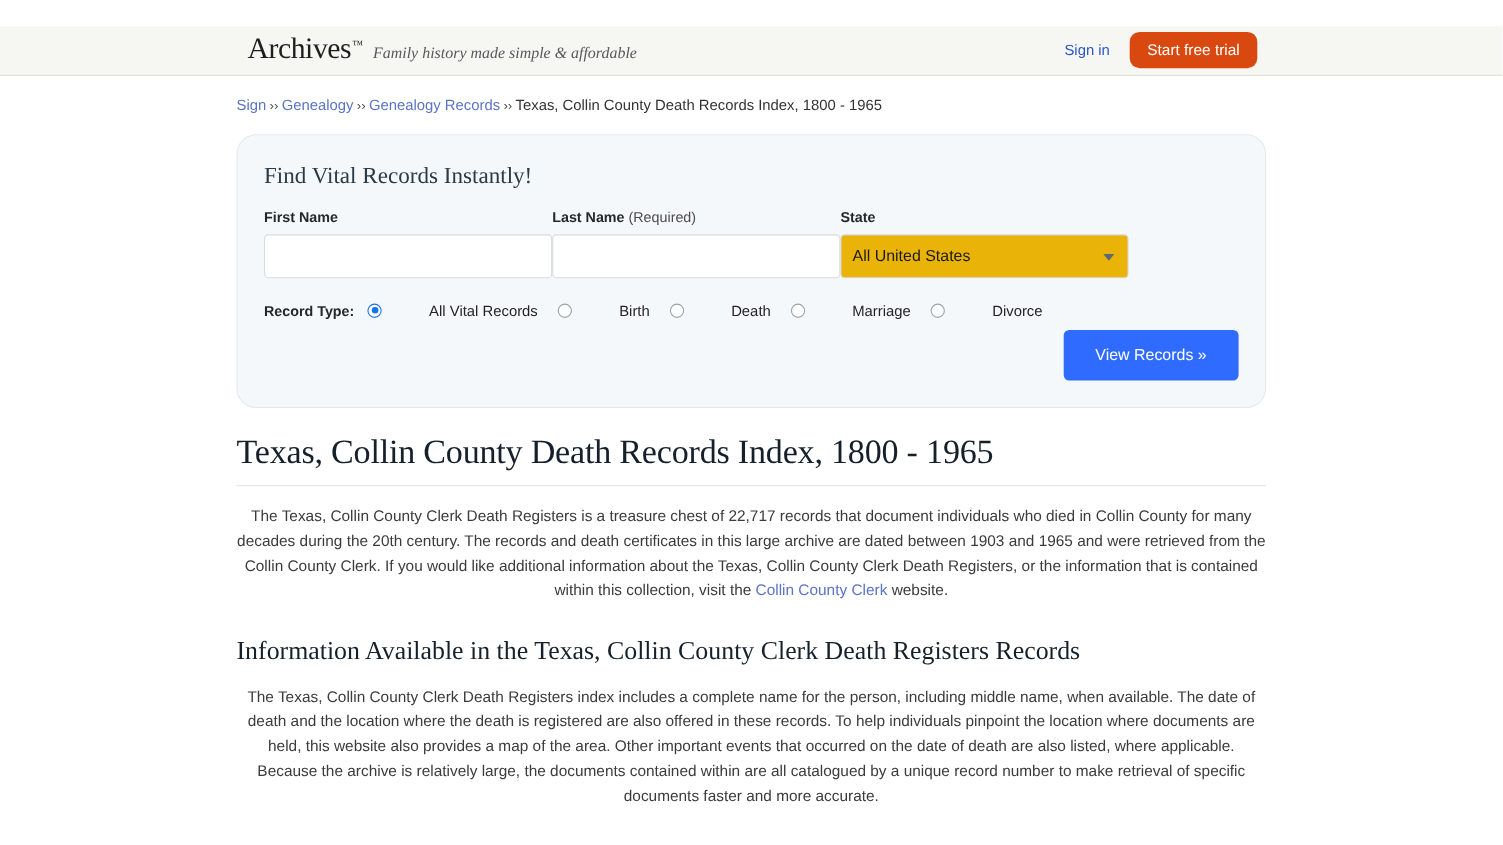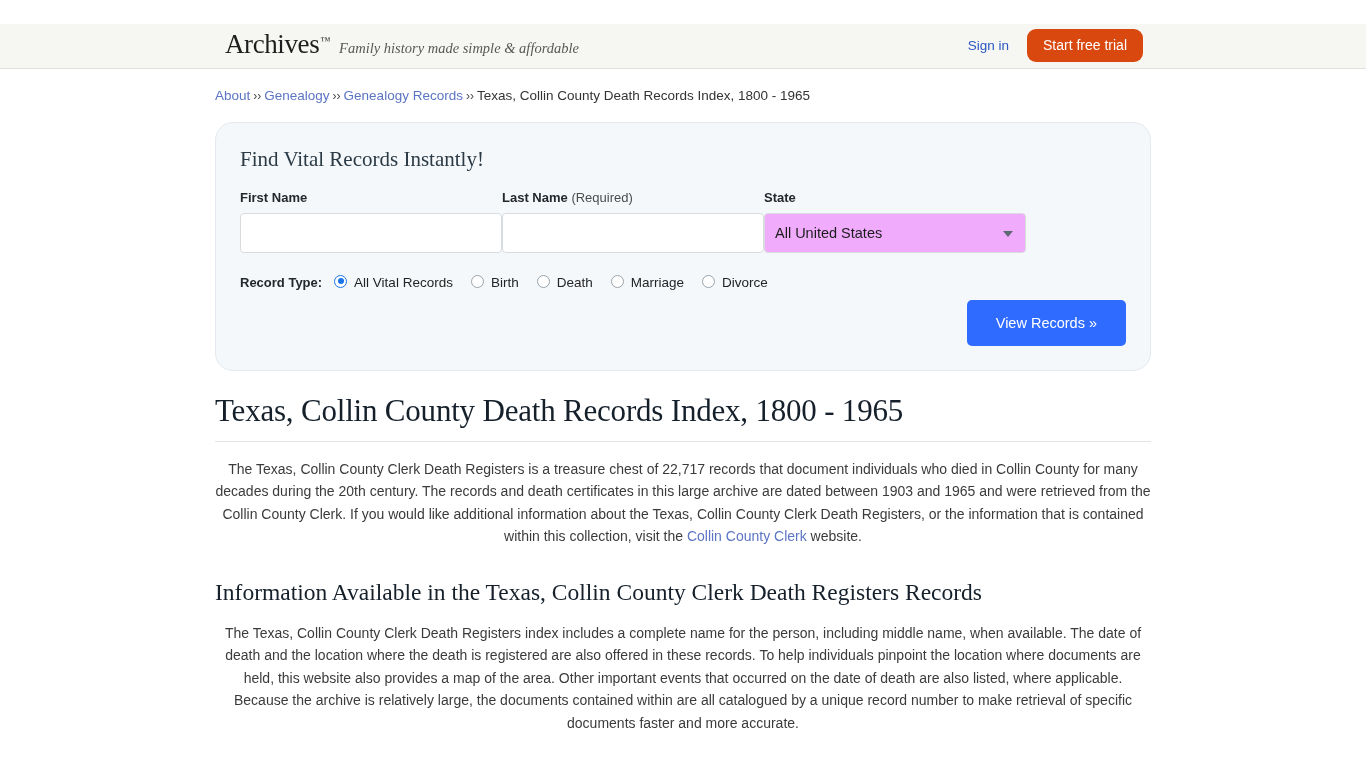--- a/index.html
+++ b/index.html
@@ -159,21 +159,21 @@
   .select-wrap {
     position: relative;
     width: 100%;
     height: 40px;
   }
   .select-box {
     width: 100%;
     height: 40px;
     border: 1px solid #d8dcdf;
     border-radius: 4px;
-    background: #f0abfc;
+    background: #eab308;
     display: flex;
     align-items: center;
     padding: 0 10px;
     font-size: 14.5px;
     color: #1c1c1c;
     cursor: pointer;
   }
   .caret {
     position: absolute;
     right: 13px;
@@ -191,23 +191,24 @@
     margin-top: 22px;
   }
   .record-type-label {
     font-size: 13px;
     font-weight: bold;
     color: #23282d;
     margin-right: 12px;
   }
   .radio-opt {
     display: flex;
-    align-items: flex-start;
+    align-items: center;
     margin-right: 18px;
     cursor: pointer;
+    gap: 36px;
   }
   .radio-dot {
     width: 13px; height: 13px;
     border-radius: 50%;
     border: 1px solid #9aa3ab;
     background: #fff;
     margin-right: 7px;
     position: relative;
     flex: none;
   }
@@ -300,21 +301,21 @@
     <div class="header-actions">
       <a class="signin-link">Sign in</a>
       <button class="trial-button">Start free trial</button>
     </div>
   </div>
 </div>
 
 <div class="page">
 
   <div class="breadcrumb">
-    <a>About</a><span class="sep">››</span><a>Genealogy</a><span class="sep">››</span><a>Genealogy Records</a><span class="sep">››</span><span class="current">Texas, Collin County Death Records Index, 1800 - 1965</span>
+    <a>Sign</a><span class="sep">››</span><a>Genealogy</a><span class="sep">››</span><a>Genealogy Records</a><span class="sep">››</span><span class="current">Texas, Collin County Death Records Index, 1800 - 1965</span>
   </div>
 
   <div class="search-panel">
     <h2 class="panel-title">Find Vital Records Instantly!</h2>
 
     <div class="field-row">
       <div class="field">
         <label class="field-label">
           <span>First Name</span>
         </label>

